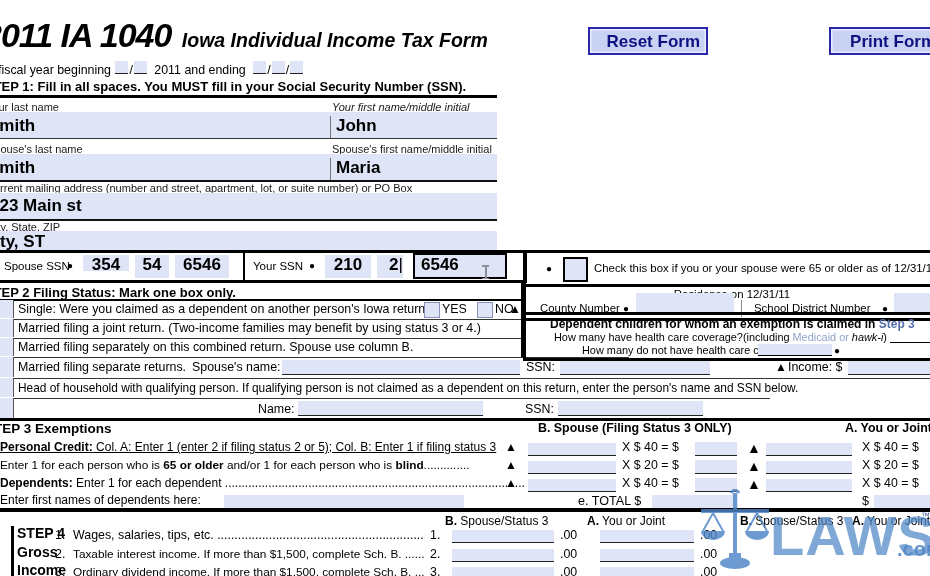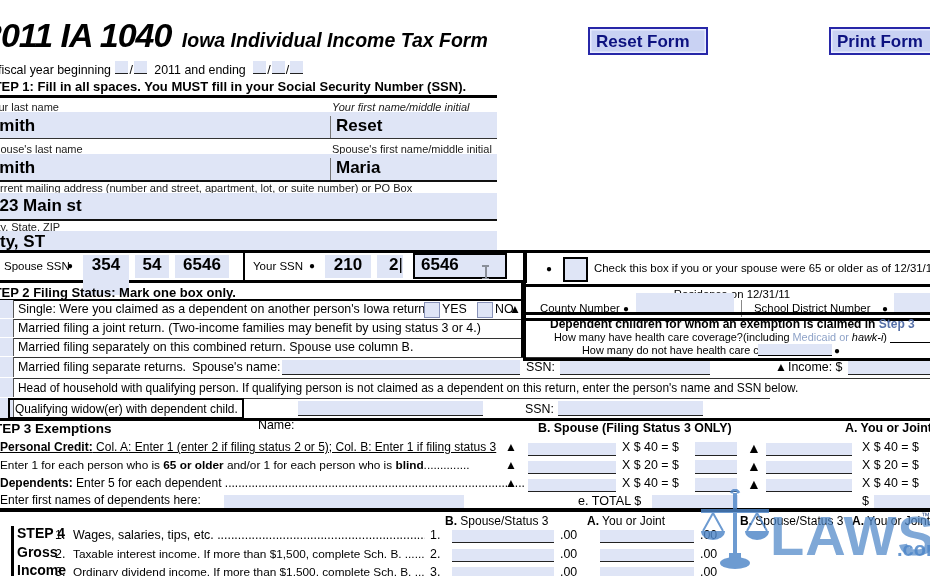--- a/index.html
+++ b/index.html
@@ -9,21 +9,21 @@
   .nw{white-space:nowrap;}
   .f{background:#dfe5f6;}
   .ul{border-bottom:1.5px solid #222;}
   .lb{font-size:11px;color:#1a1a1a;}
   .val{font-weight:700;font-size:17px;}
   .t12{font-size:12.4px;}
   .b{font-weight:700;}
   .tri{font-size:12px;line-height:1;}
   .btn{position:absolute;height:28px;background:#c9d2f3;border:2px solid #2727a8;
        box-shadow:inset 0 0 0 1.5px #e8ecff;color:#0d1280;font-weight:700;font-size:17px;
-       font-family:"Liberation Sans",sans-serif;text-align:left;line-height:23px;cursor:pointer;}
+       font-family:"Liberation Sans",sans-serif;text-align:right;line-height:23px;cursor:pointer;}
   .cbx{background:#dfe5f6;border:1px solid #8892b8;}
   .sep{background:#000;}
   .dotfill{overflow:hidden;white-space:nowrap;}
   .wmk{color:rgba(78,134,200,.72);font-weight:700;}
   svg{display:block;}
 </style>
 </head>
 <body>
 
 <div class="abs nw" style="left:-17px;top:16px;">
@@ -43,42 +43,42 @@
 
 <div class="abs nw b" style="left:-15px;top:79px;font-size:13px;">STEP 1: Fill in all spaces. You MUST fill in your Social Security Number (SSN).</div>
 <div class="abs sep" style="left:0;top:95px;width:497px;height:2.5px;"></div>
 
 <div class="abs nw lb" style="left:-14px;top:101px;">Your last name</div>
 <div class="abs nw lb" style="left:332px;top:101px;font-style:italic;">Your first name/middle initial</div>
 <div class="abs f" style="left:0;top:112px;width:497px;height:26px;border-bottom:1.5px solid #333;">
   <div class="abs sep" style="left:330px;top:4px;width:1px;height:22px;background:#777;"></div>
 </div>
 <div class="abs nw val" style="left:-12px;top:116px;">Smith</div>
-<div class="abs nw val" style="left:336px;top:116px;">Reset</div>
+<div class="abs nw val" style="left:336px;top:116px;">John</div>
 
 <div class="abs nw lb" style="left:-13px;top:143px;">Spouse's last name</div>
 <div class="abs nw lb" style="left:332px;top:143px;">Spouse's first name/middle initial</div>
 <div class="abs f" style="left:0;top:154px;width:497px;height:26px;border-bottom:2px solid #111;">
   <div class="abs sep" style="left:330px;top:4px;width:1px;height:22px;background:#777;"></div>
 </div>
 <div class="abs nw val" style="left:-12px;top:158px;">Smith</div>
 <div class="abs nw val" style="left:336px;top:158px;">Maria</div>
 
 <div class="abs nw lb" style="left:-14px;top:182px;">Current mailing address (number and street, apartment, lot, or suite number) or PO Box</div>
 <div class="abs f" style="left:0;top:193px;width:497px;height:26px;border-bottom:2px solid #111;"></div>
 <div class="abs nw val" style="left:-10px;top:196px;">123 Main st</div>
 
 <div class="abs nw lb" style="left:-13px;top:221px;">City, State, ZIP</div>
 <div class="abs f" style="left:0;top:231px;width:497px;height:22px;"></div>
 <div class="abs nw val" style="left:-17px;top:232px;">City, ST</div>
 
 <div class="abs" style="left:-6px;top:250px;width:527px;height:27px;border:3px solid #000;background:#fff;">
   <span class="abs nw" style="left:7px;top:7px;font-size:11.5px;">Spouse  SSN</span>
   <span class="abs nw" style="left:70px;top:7px;font-size:10px;">●</span>
-  <div class="abs f" style="left:86px;top:2px;width:46px;height:40px;text-align:center;font-weight:700;font-size:17px;">354</div>
+  <div class="abs f" style="left:86px;top:2px;width:46px;height:16px;text-align:center;font-weight:700;font-size:17px;">354</div>
   <div class="abs f" style="left:138px;top:2px;width:34px;height:23px;text-align:center;font-weight:700;font-size:17px;">54</div>
   <div class="abs f" style="left:178px;top:2px;width:54px;height:23px;text-align:center;font-weight:700;font-size:17px;">6546</div>
   <div class="abs sep" style="left:246px;top:0;width:2px;height:27px;"></div>
   <span class="abs nw" style="left:256px;top:7px;font-size:11.5px;">Your SSN</span>
   <span class="abs nw" style="left:312px;top:7px;font-size:10px;">●</span>
   <div class="abs f" style="left:328px;top:2px;width:46px;height:23px;text-align:center;font-weight:700;font-size:17px;">210</div>
   <div class="abs f" style="left:380px;top:2px;width:26px;height:23px;text-align:right;font-weight:700;font-size:17px;">
     <span>2</span><span style="font-weight:400;">|</span>
   </div>
   <div class="abs f" style="left:416px;top:0px;width:84px;height:22px;border:2.5px solid #000;font-weight:700;font-size:17px;padding-left:6px;">6546</div>
@@ -127,24 +127,21 @@
   <div class="abs f ul" style="left:848px;top:3px;width:82px;height:14px;"></div>
 </div>
 
 <div class="abs" style="left:0;top:378px;width:770px;height:20px;border-bottom:1px solid #333;text-decoration:underline;">
   <div class="abs f" style="left:0;top:0;width:13px;height:19px;border-right:1px solid #555;"></div>
   <span class="abs nw" style="left:18px;top:3px;font-size:11.9px;">Head of household with qualifying person. If qualifying person is not claimed as a dependent on this return, enter the person's name and SSN below.</span>
 </div>
 
 <div class="abs" style="left:0;top:398px;width:930px;height:20px;">
   <div class="abs f" style="left:0;top:0;width:13px;height:20px;border-right:1px solid #555;"></div>
-  <div class="abs" style="left:8px;top:0;width:232px;height:17px;border:2.5px solid #000;">
-    <span class="abs nw" style="left:5px;top:2px;font-size:11.9px;">Qualifying widow(er) with dependent child.</span>
-  </div>
-  <span class="abs nw t12" style="left:258px;top:4px;margin-top:16px;">Name:</span>
+  <span class="abs nw t12" style="left:258px;top:4px;">Name:</span>
   <div class="abs f ul" style="left:298px;top:3px;width:185px;height:14px;"></div>
   <span class="abs nw t12" style="left:525px;top:4px;">SSN:</span>
   <div class="abs f ul" style="left:558px;top:3px;width:145px;height:14px;"></div>
 </div>
 <div class="abs sep" style="left:0;top:418px;width:930px;height:2.5px;"></div>
 
 <div class="abs" style="left:523px;top:250px;width:412px;height:31px;border:3px solid #000;">
   <span class="abs nw" style="left:20px;top:10px;font-size:10px;">●</span>
   <div class="abs f" style="left:37px;top:4px;width:21px;height:21px;border:2.5px solid #000;"></div>
   <span class="abs nw" style="left:68px;top:9px;font-size:11.4px;">Check this box if you or your spouse were 65 or older as of 12/31/11.</span>
@@ -194,21 +191,21 @@
 </div>
 <span class="abs nw tri" style="left:505px;top:459px;">▲</span>
 <div class="abs f ul" style="left:528px;top:461px;width:88px;height:12px;"></div>
 <span class="abs nw" style="left:622px;top:458px;font-size:12.4px;">X $ 20 = $</span>
 <div class="abs f ul" style="left:695px;top:460px;width:42px;height:13px;"></div>
 <span class="abs nw tri" style="left:747px;top:459px;font-size:14px;">▲</span>
 <div class="abs f ul" style="left:766px;top:461px;width:86px;height:12px;"></div>
 <span class="abs nw" style="left:862px;top:458px;font-size:12.4px;">X $ 20 = $</span>
 
 <div class="abs nw" style="left:0;top:476px;font-size:12px;">
-  <span class="b">Dependents:</span><span> Enter 5 for each dependent </span><span>..........................................................................................</span>
+  <span class="b">Dependents:</span><span> Enter 1 for each dependent </span><span>..........................................................................................</span>
 </div>
 <span class="abs nw tri" style="left:505px;top:477px;">▲</span>
 <div class="abs f ul" style="left:528px;top:479px;width:88px;height:12px;"></div>
 <span class="abs nw" style="left:622px;top:476px;font-size:12.4px;">X $ 40 = $</span>
 <div class="abs f ul" style="left:695px;top:478px;width:42px;height:13px;"></div>
 <span class="abs nw tri" style="left:747px;top:477px;font-size:14px;">▲</span>
 <div class="abs f ul" style="left:766px;top:479px;width:86px;height:12px;"></div>
 <span class="abs nw" style="left:862px;top:476px;font-size:12.4px;">X $ 40 = $</span>
 
 <div class="abs nw" style="left:0;top:493px;font-size:12px;">Enter first names of dependents here:</div>

